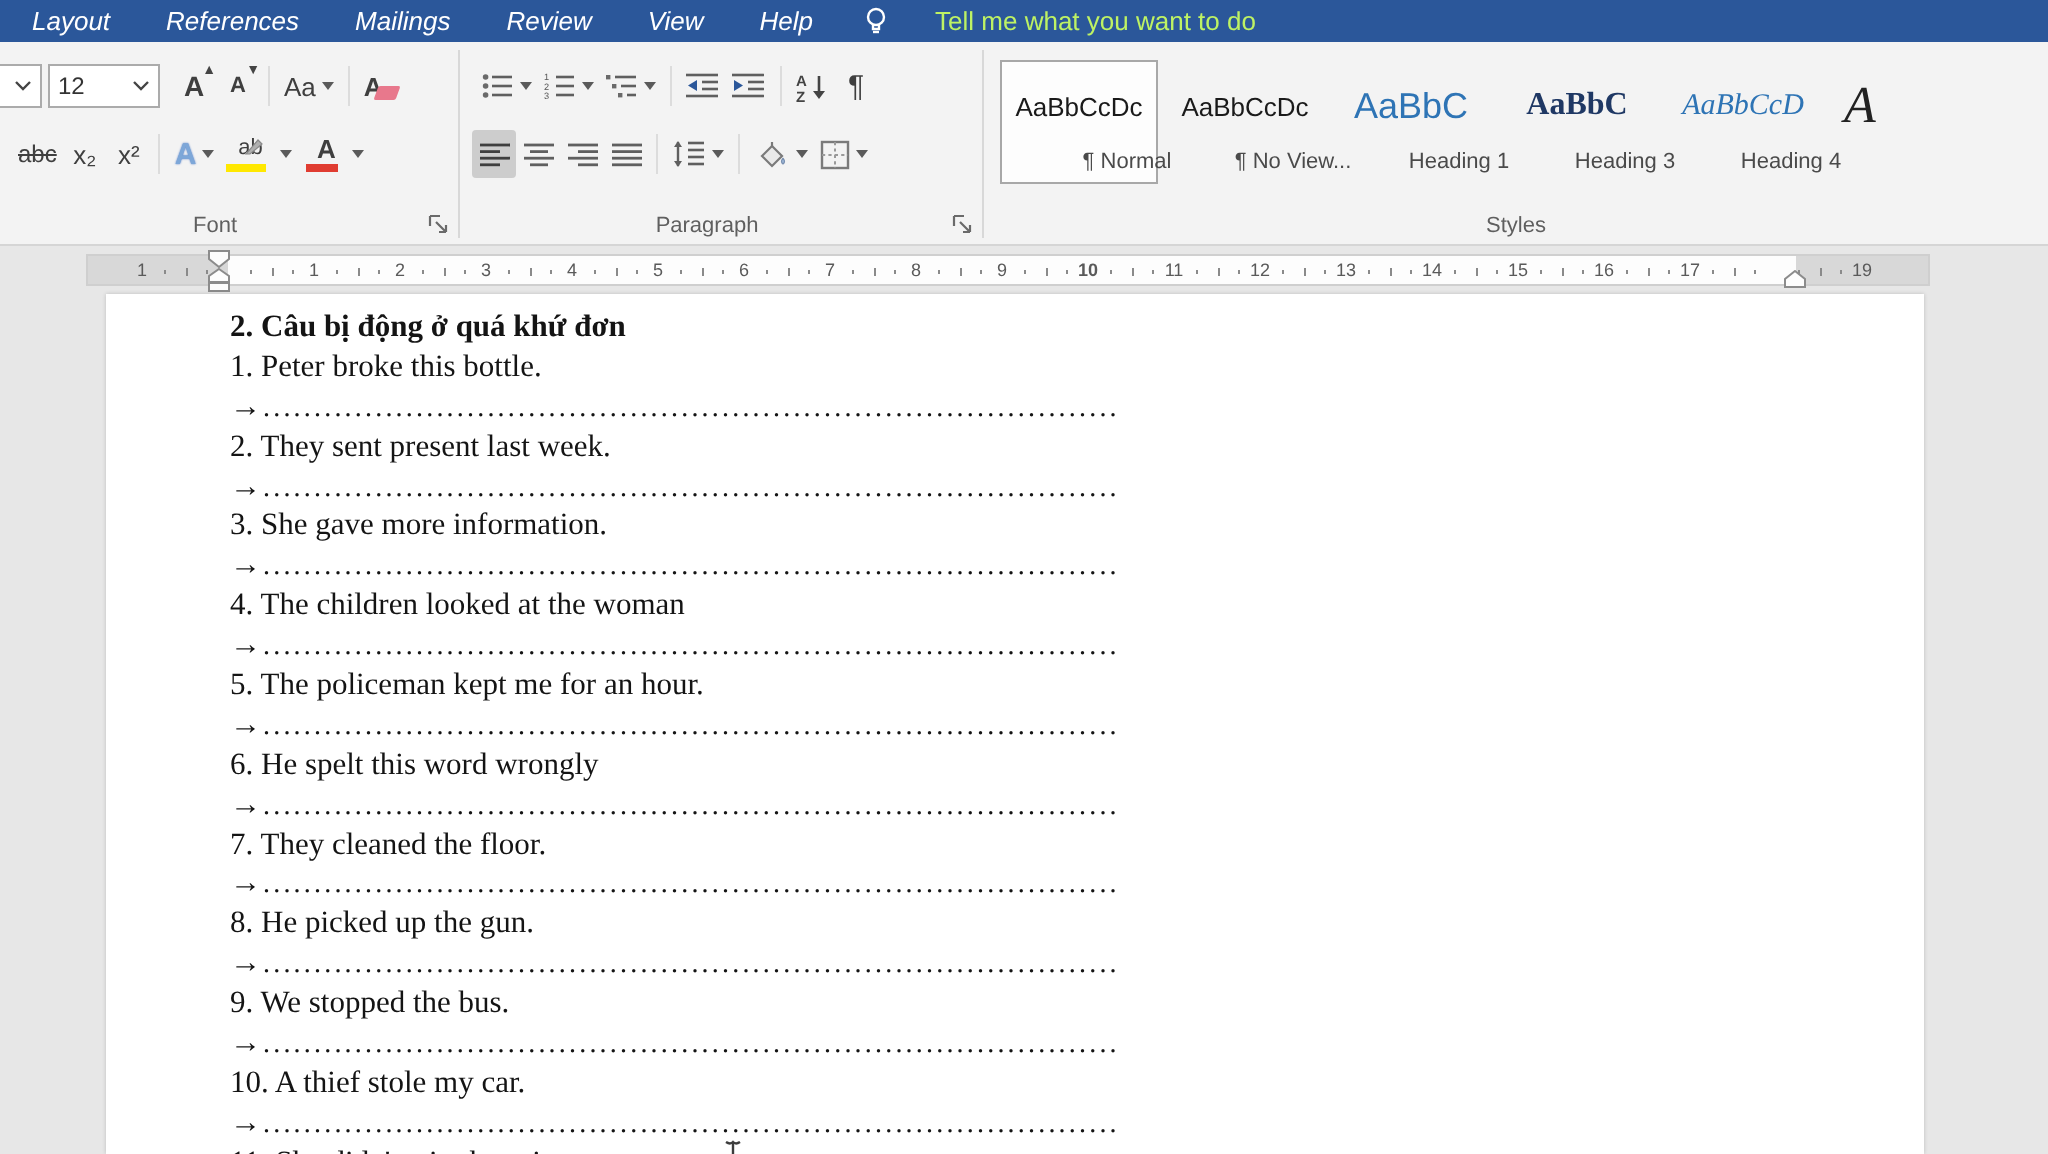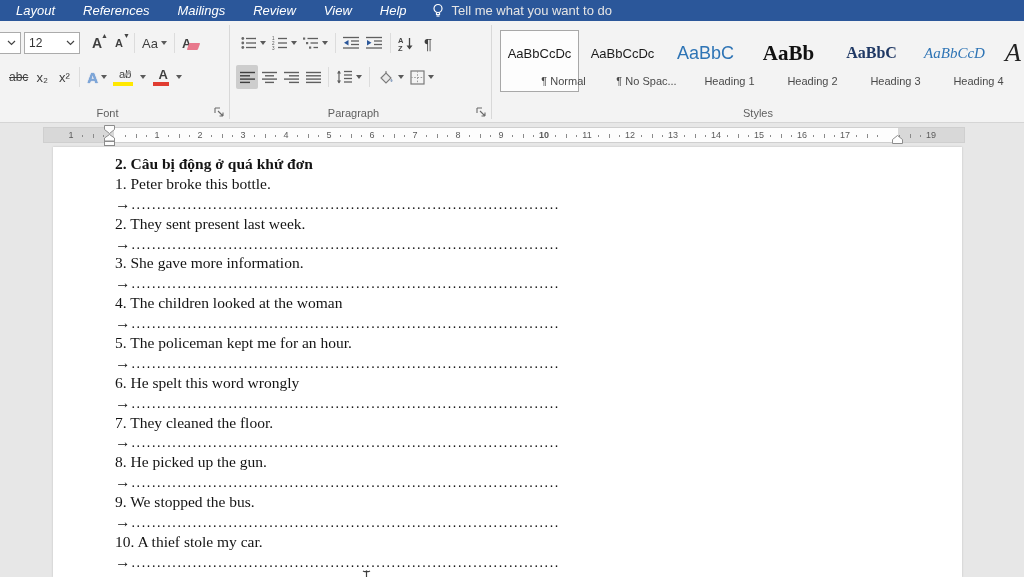--- a/index.html
+++ b/index.html
@@ -3,21 +3,21 @@
 <meta charset="utf-8">
 <style>
   * { margin:0; padding:0; box-sizing:border-box; }
   html,body { width:1024px; height:577px; overflow:hidden; }
   body { font-family:"Liberation Sans", sans-serif; background:#e7e7e7; position:relative; }
   #app { position:absolute; inset:0; width:1024px; height:577px; overflow:hidden; }
 
   
   .titlebar { position:absolute; left:0; top:0; width:1024px; height:21px; background:#2b579a; display:flex; align-items:center; }
   .rtab { color:#fff; font-size:13px; padding:0 14px; height:21px; line-height:21px; cursor:default; white-space:nowrap;font-style:italic; }
-  .tellme { display:flex; align-items:center; color:#e5e5e5; font-size:13px; margin-left:10px; white-space:nowrap; }
+  .tellme { display:flex; align-items:center; color:#bef264; font-size:13px; margin-left:10px; white-space:nowrap;gap:16px; }
   .tellme svg { margin-right:7px; }
 
   
   .ribbon { position:absolute; left:0; top:21px; width:1024px; height:102px; background:#f3f3f3; border-bottom:1px solid #d5d5d5; display:flex; }
   .rgroup { position:relative; height:100%; padding-top:7px; }
   .rgroup .glabel { position:absolute; bottom:3px; left:0; right:14px; text-align:center; font-size:11px; color:#5f5f5f; }
   .rgroup .launcher { position:absolute; bottom:4px; right:4px; width:12px; height:12px; cursor:pointer; }
   .gsep { width:1px; background:#d8d8d8; height:94px; margin-top:4px; }
   .rrow { display:flex; align-items:center; height:30px; padding:0 4px; }
   .rbtn { display:flex; align-items:center; justify-content:center; min-width:22px; height:24px; padding:0 3px; border-radius:2px; color:#444; cursor:pointer; position:relative; }
@@ -299,29 +299,25 @@
     <div class="gsep"></div>
 
     <div class="rgroup" style="flex:1; overflow:hidden;">
       <div style="display:flex; padding-left:6px;">
         <div class="stylecard selected">
           <div class="prev p-normal">AaBbCcDc</div>
           <div class="sname">¶ Normal</div>
         </div>
         <div class="stylecard">
           <div class="prev p-nospace">AaBbCcDc</div>
-          <div class="sname">¶ No Spac...</div>
+          <div class="sname">¶ No View...</div>
         </div>
         <div class="stylecard">
           <div class="prev p-h1">AaBbC</div>
           <div class="sname">Heading 1</div>
-        </div>
-        <div class="stylecard">
-          <div class="prev p-h2">AaBb</div>
-          <div class="sname">Heading 2</div>
         </div>
         <div class="stylecard">
           <div class="prev p-h3">AaBbC</div>
           <div class="sname">Heading 3</div>
         </div>
         <div class="stylecard">
           <div class="prev p-h4">AaBbCcD</div>
           <div class="sname">Heading 4</div>
         </div>
         <div class="stylecard" style="width:30px;">

